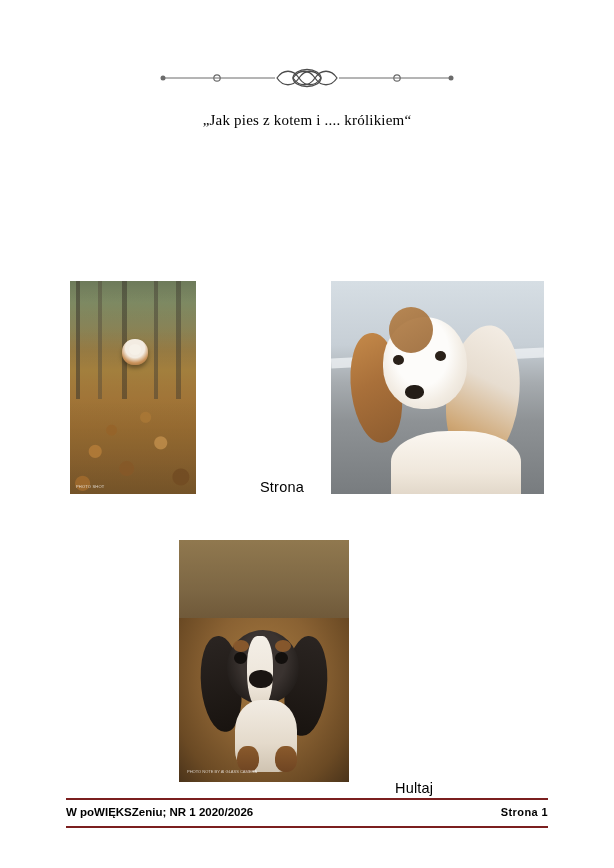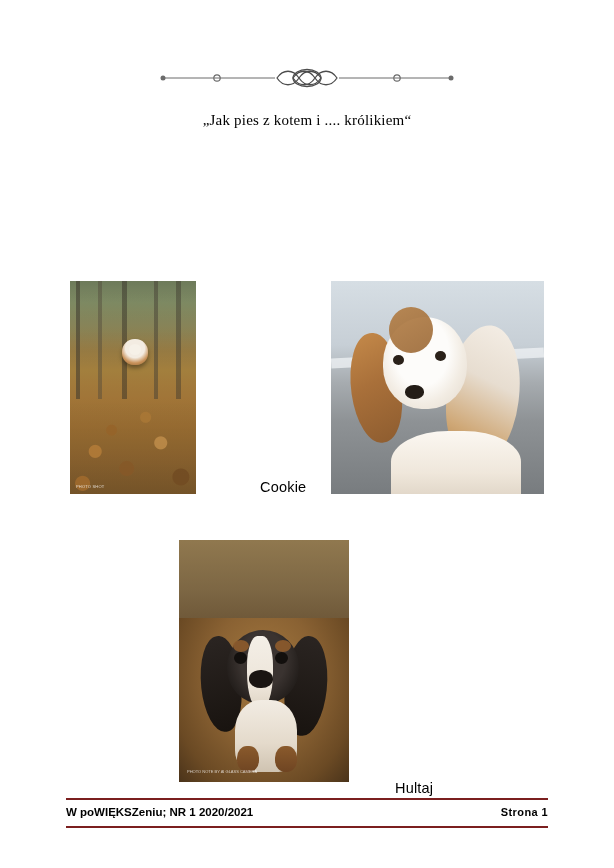--- a/index.html
+++ b/index.html
@@ -317,21 +317,21 @@
     <div class="ear-l"></div>
     <div class="ear-r"></div>
     <div class="head"></div>
     <div class="patch"></div>
     <div class="eye1"></div>
     <div class="eye2"></div>
     <div class="nose"></div>
     <div class="chest"></div>
   </div>
 
-  <div class="caption" id="caption-cookie">Cookie</div>
+  <div class="caption" id="caption-cookie">Strona</div>
 
   <div class="photo" id="photo-hultaj">
     <div class="glass"></div>
     <div class="table"></div>
     <div class="ear-l2"></div>
     <div class="ear-r2"></div>
     <div class="dog-head"></div>
     <div class="blaze"></div>
     <div class="tan1"></div>
     <div class="tan2"></div>
@@ -341,17 +341,17 @@
     <div class="chest2"></div>
     <div class="paw1"></div>
     <div class="paw2"></div>
     <div class="wm2">PHOTO NOTE BY
 AI GLASS CAMERA</div>
   </div>
 
   <div class="caption" id="caption-hultaj">Hultaj</div>
 
   <div class="footer-rule"></div>
-  <div class="footer-left">W poWIĘKSZeniu; NR 1 2020/2021</div>
+  <div class="footer-left">W poWIĘKSZeniu; NR 1 2020/2026</div>
   <div class="footer-right">Strona 1</div>
   <div class="footer-rule-bottom"></div>
 
 </div>
 
 </body></html>

